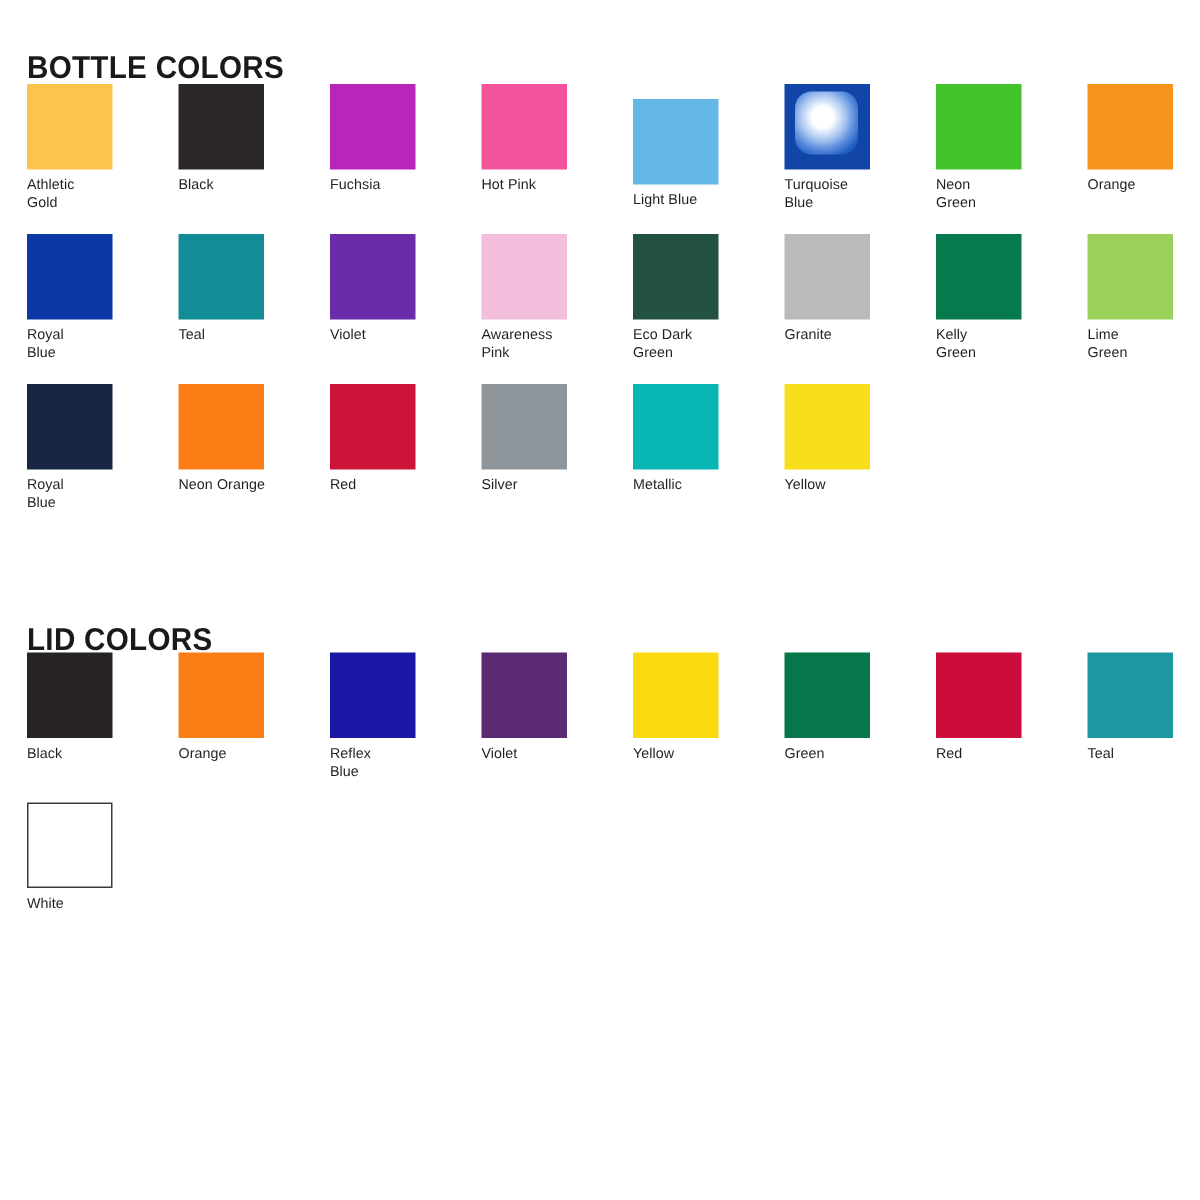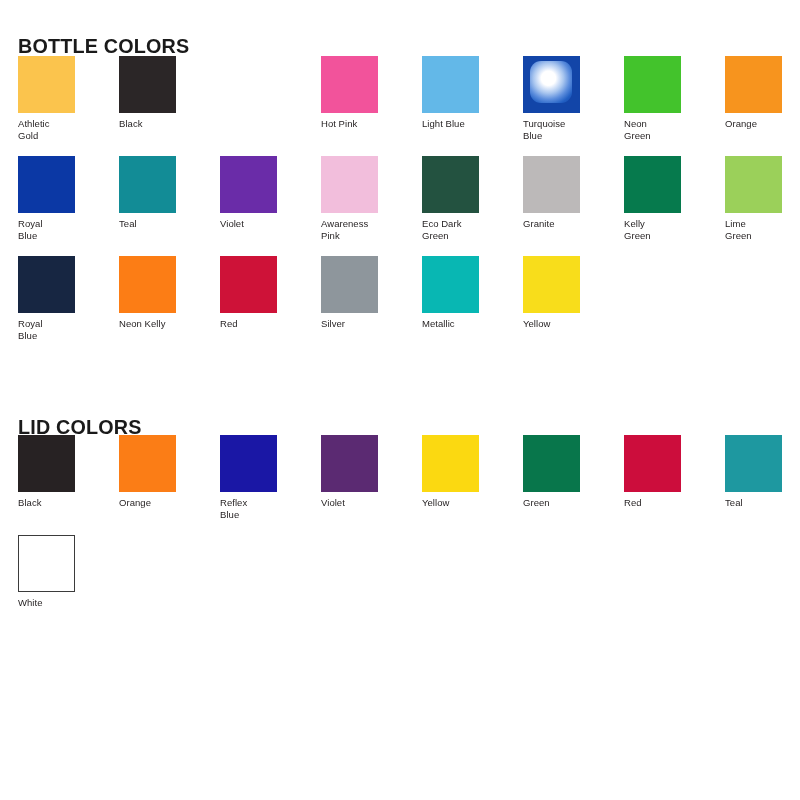--- a/index.html
+++ b/index.html
@@ -107,25 +107,29 @@
       <div class="swatch-row">
         <div class="swatch-cell" style="left: 0px;">
           <div class="swatch-chip" title="Athletic Gold" style="background: rgb(251, 196, 77);"></div>
           <div class="swatch-label">Athletic
 Gold</div>
         </div>
         <div class="swatch-cell" style="left: 101px;">
           <div class="swatch-chip" title="Black" style="background: rgb(43, 38, 39);"></div>
           <div class="swatch-label">Black</div>
         </div>
+        <div class="swatch-cell" style="left: 202px;">
+          <div class="swatch-chip" title="Fuchsia" style="background: rgb(183, 38, 185);"></div>
+          <div class="swatch-label">Fuchsia</div>
+        </div>
         <div class="swatch-cell" style="left: 303px;">
           <div class="swatch-chip" title="Hot Pink" style="background: rgb(242, 83, 155);"></div>
           <div class="swatch-label">Hot Pink</div>
         </div>
-        <div class="swatch-cell" style="left: 404px;">
+        <div class="swatch-cell" style="left: 404px; margin-top: 10px;">
           <div class="swatch-chip" title="Light Blue" style="background: rgb(99, 184, 232);"></div>
           <div class="swatch-label">Light Blue</div>
         </div>
         <div class="swatch-cell" style="left: 505px;">
           <div class="swatch-chip metallic" title="Metallic Blue" style="background: rgb(18, 69, 168);">
             <span class="glow"></span>
           </div>
           <div class="swatch-label">Turquoise
 Blue</div>
         </div>
@@ -179,21 +183,21 @@
         </div>
       </div>
       <div class="swatch-row">
         <div class="swatch-cell" style="left: 0px;">
           <div class="swatch-chip" title="Royal Blue" style="background: rgb(23, 38, 66);"></div>
           <div class="swatch-label">Royal
 Blue</div>
         </div>
         <div class="swatch-cell" style="left: 101px;">
           <div class="swatch-chip" title="Neon Orange" style="background: rgb(252, 125, 21);"></div>
-          <div class="swatch-label">Neon Kelly</div>
+          <div class="swatch-label">Neon Orange</div>
         </div>
         <div class="swatch-cell" style="left: 202px;">
           <div class="swatch-chip" title="Red" style="background: rgb(206, 18, 56);"></div>
           <div class="swatch-label">Red</div>
         </div>
         <div class="swatch-cell" style="left: 303px;">
           <div class="swatch-chip" title="Silver" style="background: rgb(142, 150, 156);"></div>
           <div class="swatch-label">Silver</div>
         </div>
         <div class="swatch-cell" style="left: 404px;">

